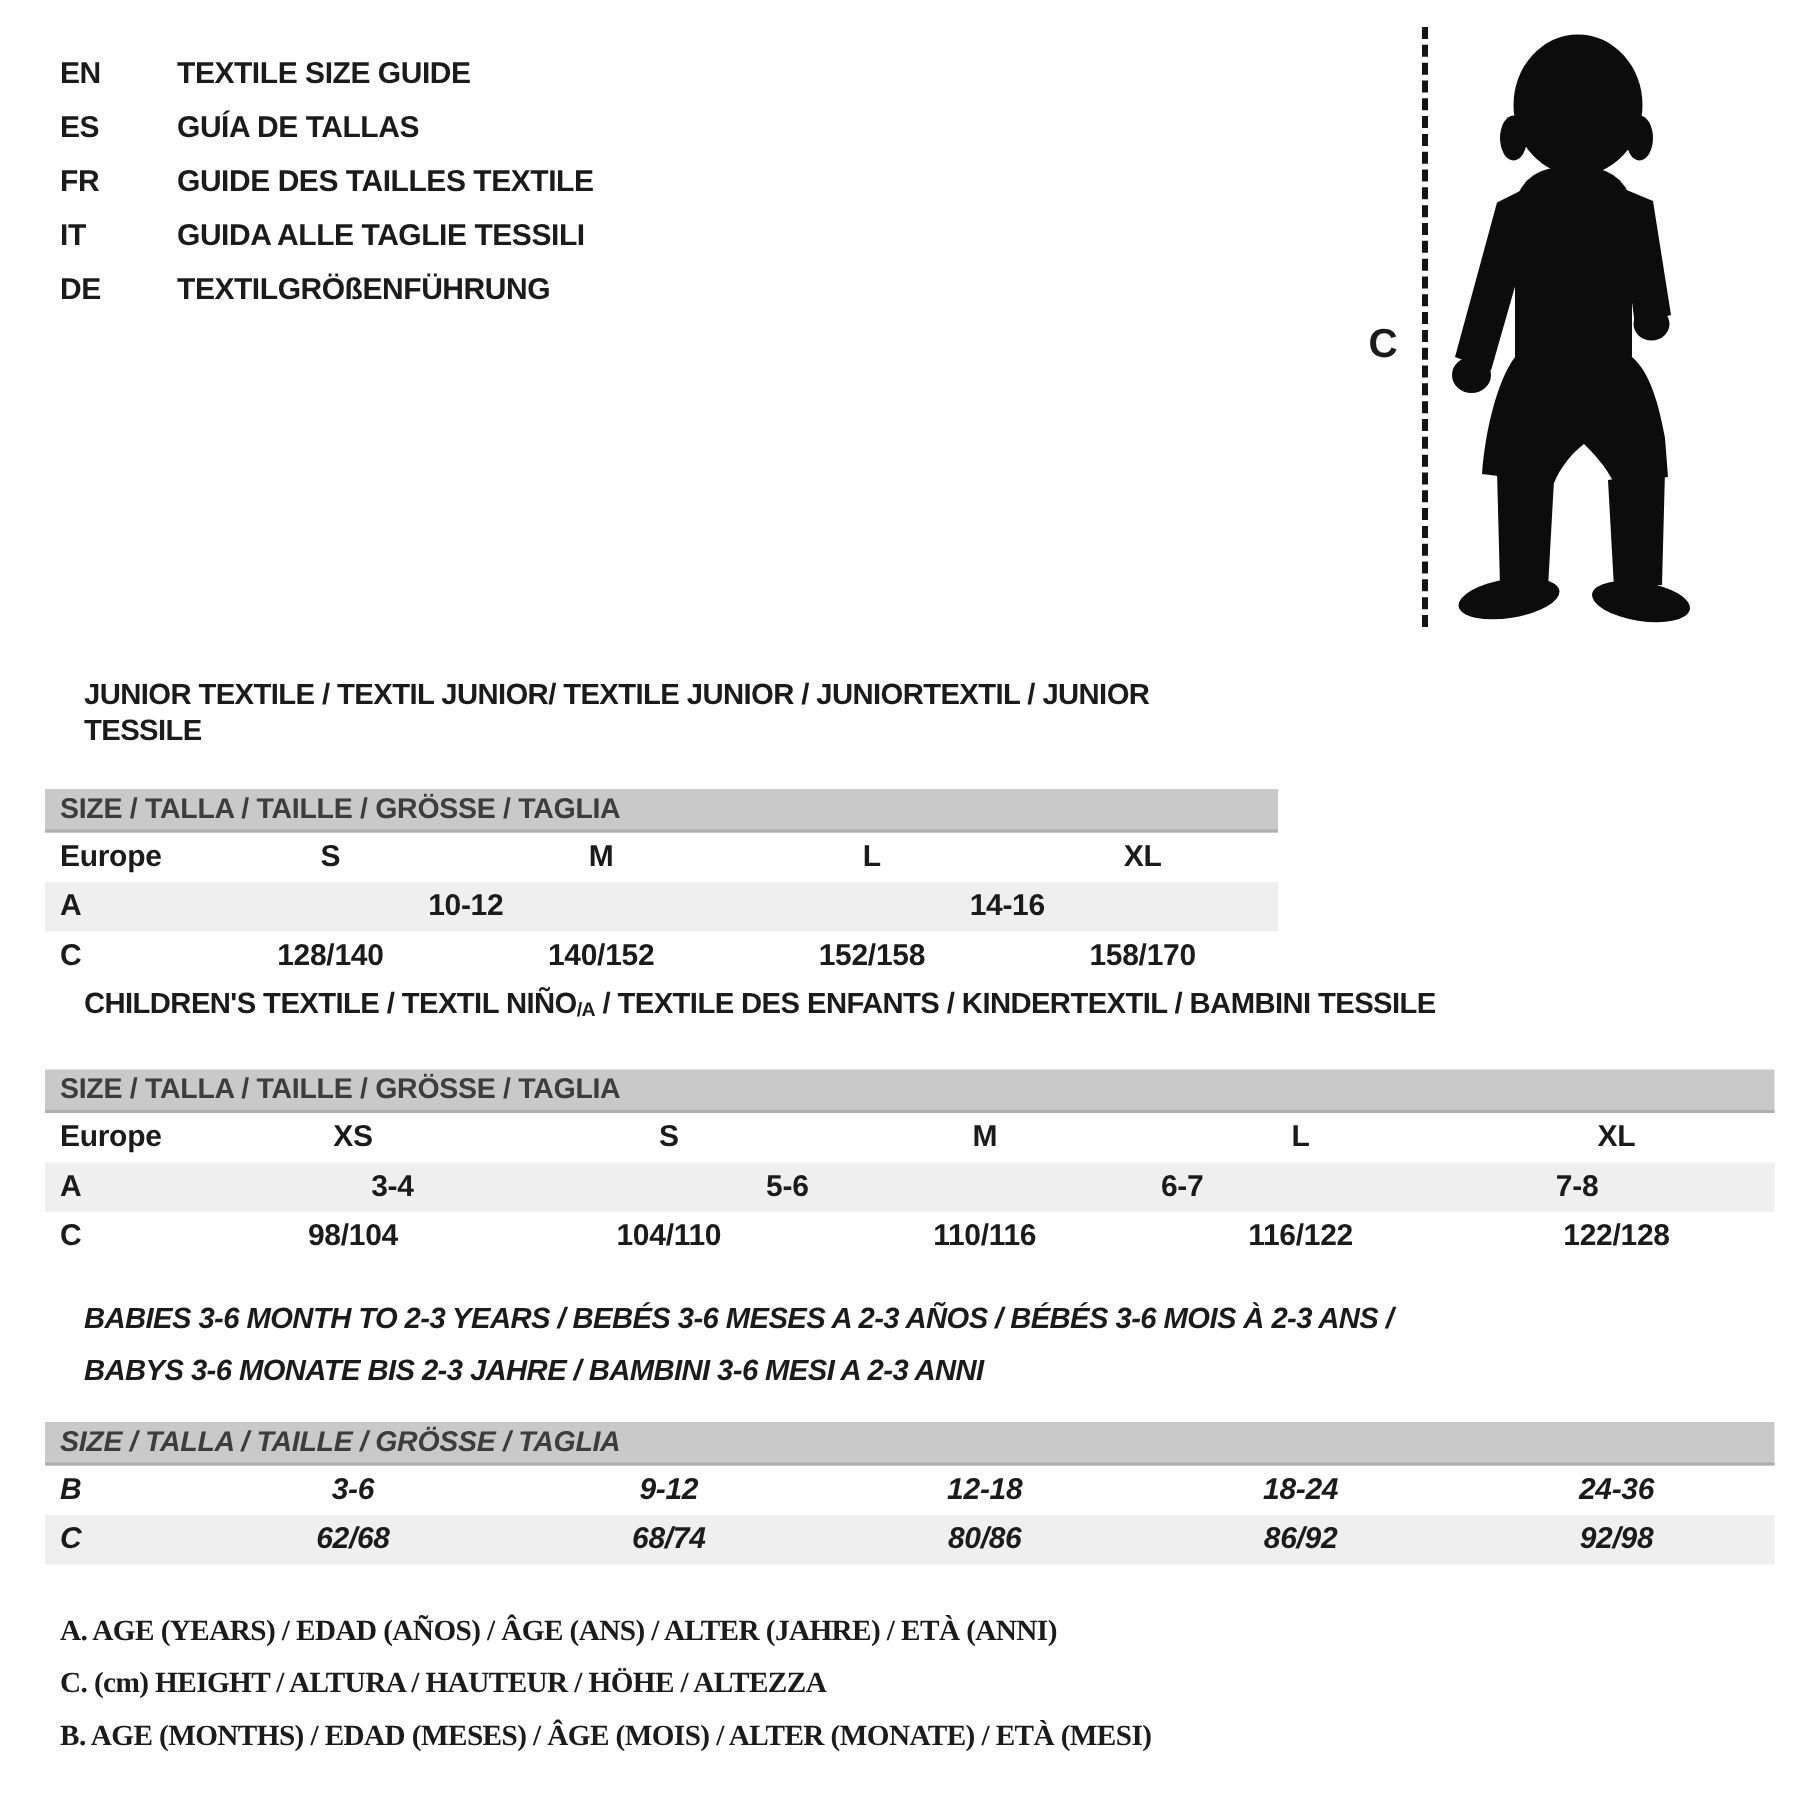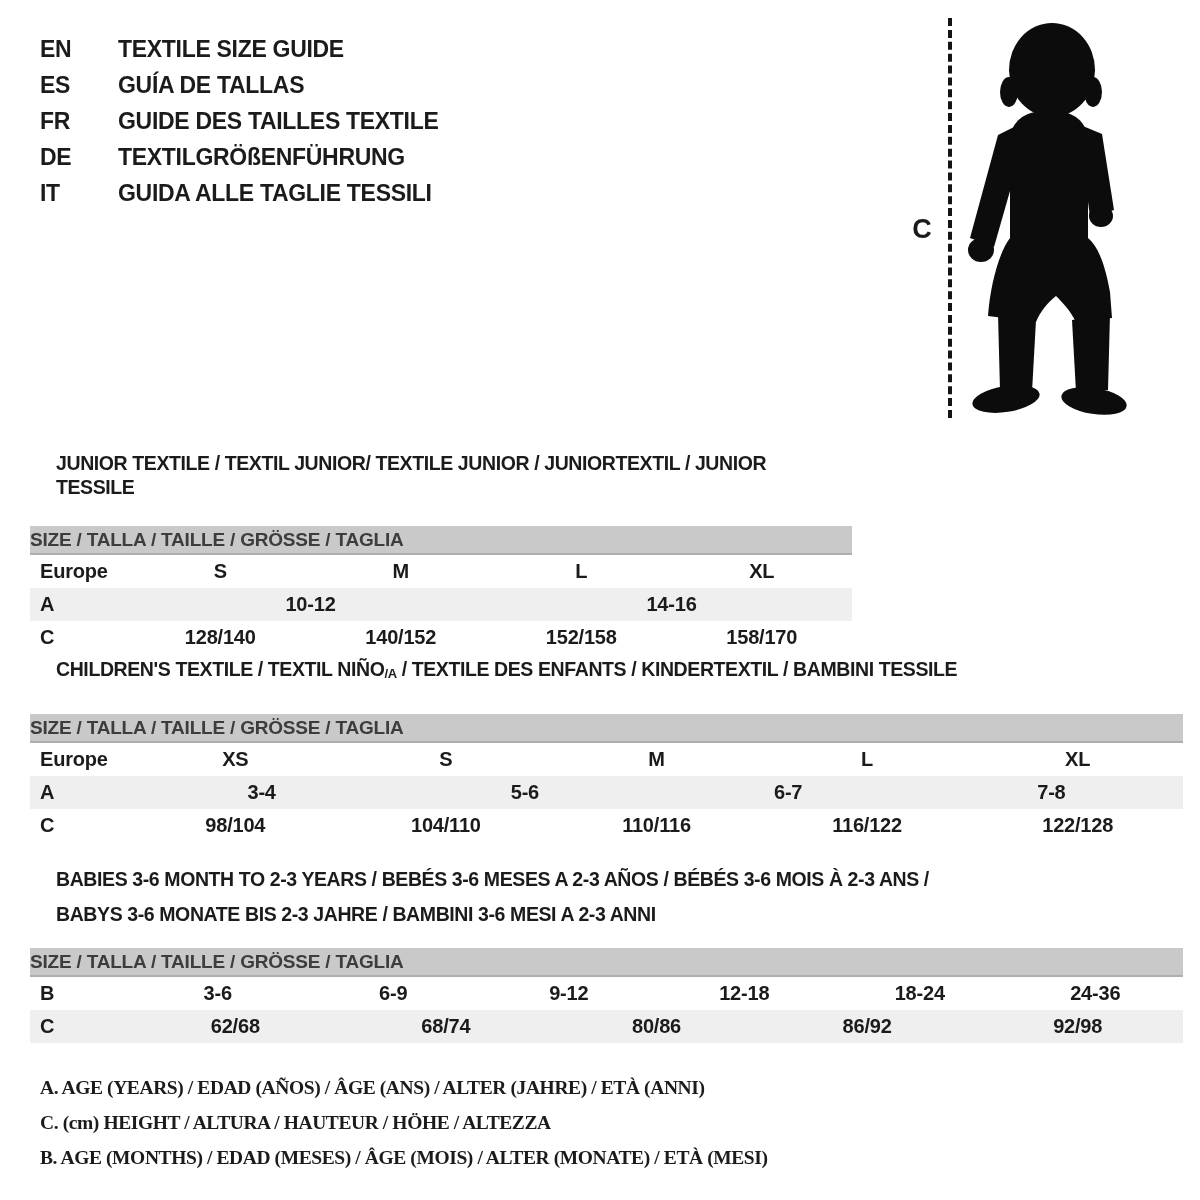--- a/index.html
+++ b/index.html
@@ -10,40 +10,40 @@
     --ink:#1b1b1b;
   }
   html,body{margin:0;padding:0;}
   body{
     width:1200px;height:1200px;background:#ffffff;position:relative;
     font-family:"Liberation Sans",sans-serif;font-weight:bold;color:var(--ink);
     overflow:hidden;
   }
   
   .lang-list{position:absolute;left:40px;top:31px;}
-  .lang-row{display:flex;line-height:36px;font-size:23px;letter-spacing:-0.3px;}
+  .lang-row{display:flex;line-height:36px;font-size:20px;letter-spacing:-0.3px;}
   .lang-code{width:78px;flex:0 0 78px;}
   
   .figure-wrap{position:absolute;left:964px;top:20px;width:170px;height:397px;}
   .height-line{position:absolute;left:948px;top:18px;height:400px;width:0;border-left:4px dashed #141414;}
   .height-label{position:absolute;left:906px;top:214px;width:32px;text-align:center;font-size:27px;}
   
   .size-section{position:absolute;left:30px;}
   #sec-junior{top:435px;width:822px;}
   #sec-children{top:641px;width:1153px;}
-  #sec-babies{top:846px;width:1153px;}
+  #sec-babies{top:846px;width:1153px;font-style:italic;}
   .sec-title{margin:16px;padding-left:10px;font-size:19.5px;line-height:24px;letter-spacing:-0.4px;font-weight:bold;}
   #sec-babies .sec-title{line-height:35px;}
   #sec-junior .size-bar{margin-top:27px;}
   #sec-children .size-bar{margin-top:30px;}
   #sec-babies .size-bar{margin-top:14px;}
   .sub{font-size:13px;position:relative;top:2px;}
   .size-bar{
     height:27px;line-height:27px;background:var(--bar-bg);color:var(--bar-text);
-    border-bottom:2px solid var(--bar-border);
+    border-bottom:2px solid var(--bar-border);padding-left:10px;
     font-size:19px;letter-spacing:-0.2px;
   }
   .size-table{width:100%;}
   .trow{display:flex;height:33px;line-height:33px;font-size:20px;letter-spacing:-0.2px;align-items:flex-end;}
   .trow.shade{background:var(--row-shade);}
   .tlabel{flex:0 0 100px;padding-left:10px;box-sizing:border-box;text-align:left;}
   .tcell{flex:1 1 0;text-align:center;}
   
   .legend{position:absolute;left:30px;top:1070px;padding-left:10px;font-family:Liberation Serif, serif;}
   .legend-line{font-size:19.5px;line-height:35px;letter-spacing:-0.4px;}
@@ -59,26 +59,26 @@
     </div>
     <div class="lang-row">
       <span class="lang-code">ES</span>
       <span class="lang-label">GUÍA DE TALLAS</span>
     </div>
     <div class="lang-row">
       <span class="lang-code">FR</span>
       <span class="lang-label">GUIDE DES TAILLES TEXTILE</span>
     </div>
     <div class="lang-row">
+      <span class="lang-code">IT</span>
+      <span class="lang-label">GUIDA ALLE TAGLIE TESSILI</span>
+    </div>
+    <div class="lang-row">
       <span class="lang-code">DE</span>
       <span class="lang-label">TEXTILGRÖßENFÜHRUNG</span>
-    </div>
-    <div class="lang-row">
-      <span class="lang-code">IT</span>
-      <span class="lang-label">GUIDA ALLE TAGLIE TESSILI</span>
     </div>
   </div>
 
 <div class="height-line"></div>
 <div class="height-label">C</div>
 <div class="figure-wrap">
   <svg width="170" height="397" viewBox="0 0 170 397" xmlns="http://www.w3.org/2000/svg">
     <g fill="#0c0c0c">
 
       <ellipse cx="88" cy="50" rx="43" ry="47"></ellipse>
@@ -165,21 +165,20 @@
 <section class="size-section" id="sec-babies">
   <h2 class="sec-title">
       <div class="title-line">BABIES 3-6 MONTH TO 2-3 YEARS / BEBÉS 3-6 MESES A 2-3 AÑOS / BÉBÉS 3-6 MOIS À 2-3 ANS /</div>
       <div class="title-line">BABYS 3-6 MONATE BIS 2-3 JAHRE / BAMBINI 3-6 MESI A 2-3 ANNI</div>
     </h2>
   <div class="size-bar">SIZE / TALLA / TAILLE / GRÖSSE / TAGLIA</div>
   <div class="size-table">
       <div class="trow">
         <div class="tlabel">B</div>
         <div class="tcell">3-6</div>
-        <div class="tcell">6-9</div>
         <div class="tcell">9-12</div>
         <div class="tcell">12-18</div>
         <div class="tcell">18-24</div>
         <div class="tcell">24-36</div>
       </div>
       <div class="trow shade">
         <div class="tlabel">C</div>
         <div class="tcell">62/68</div>
         <div class="tcell">68/74</div>
         <div class="tcell">80/86</div>

